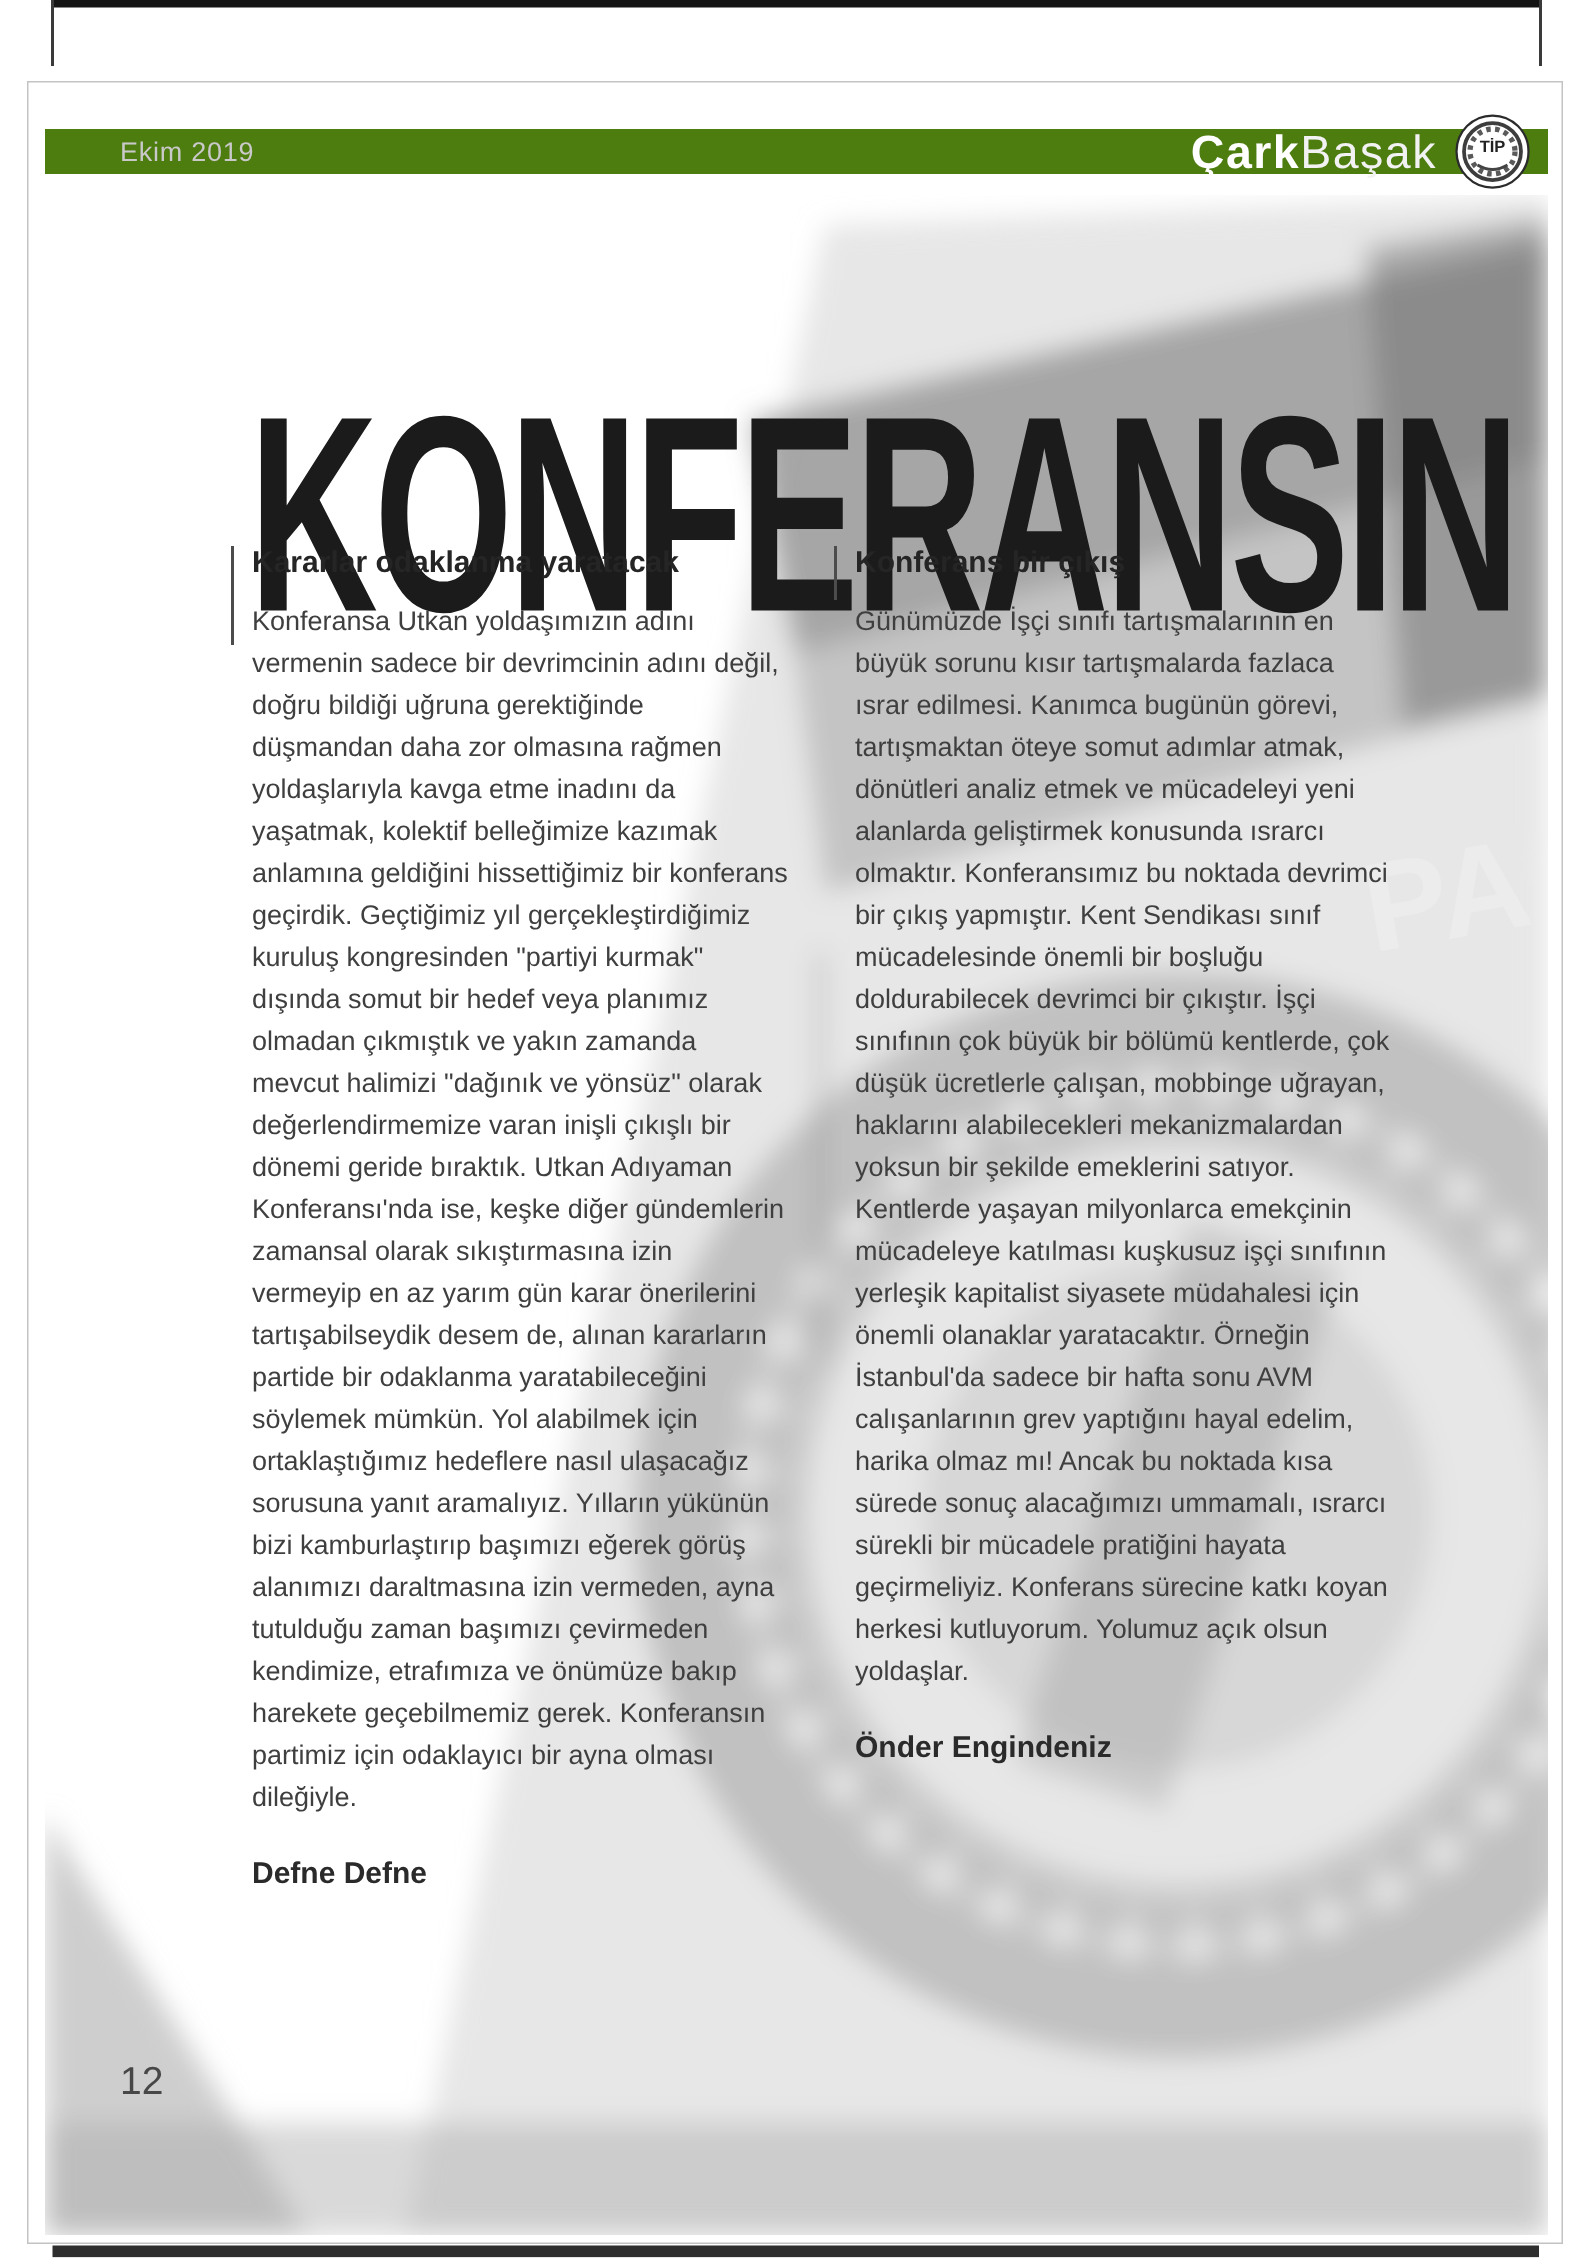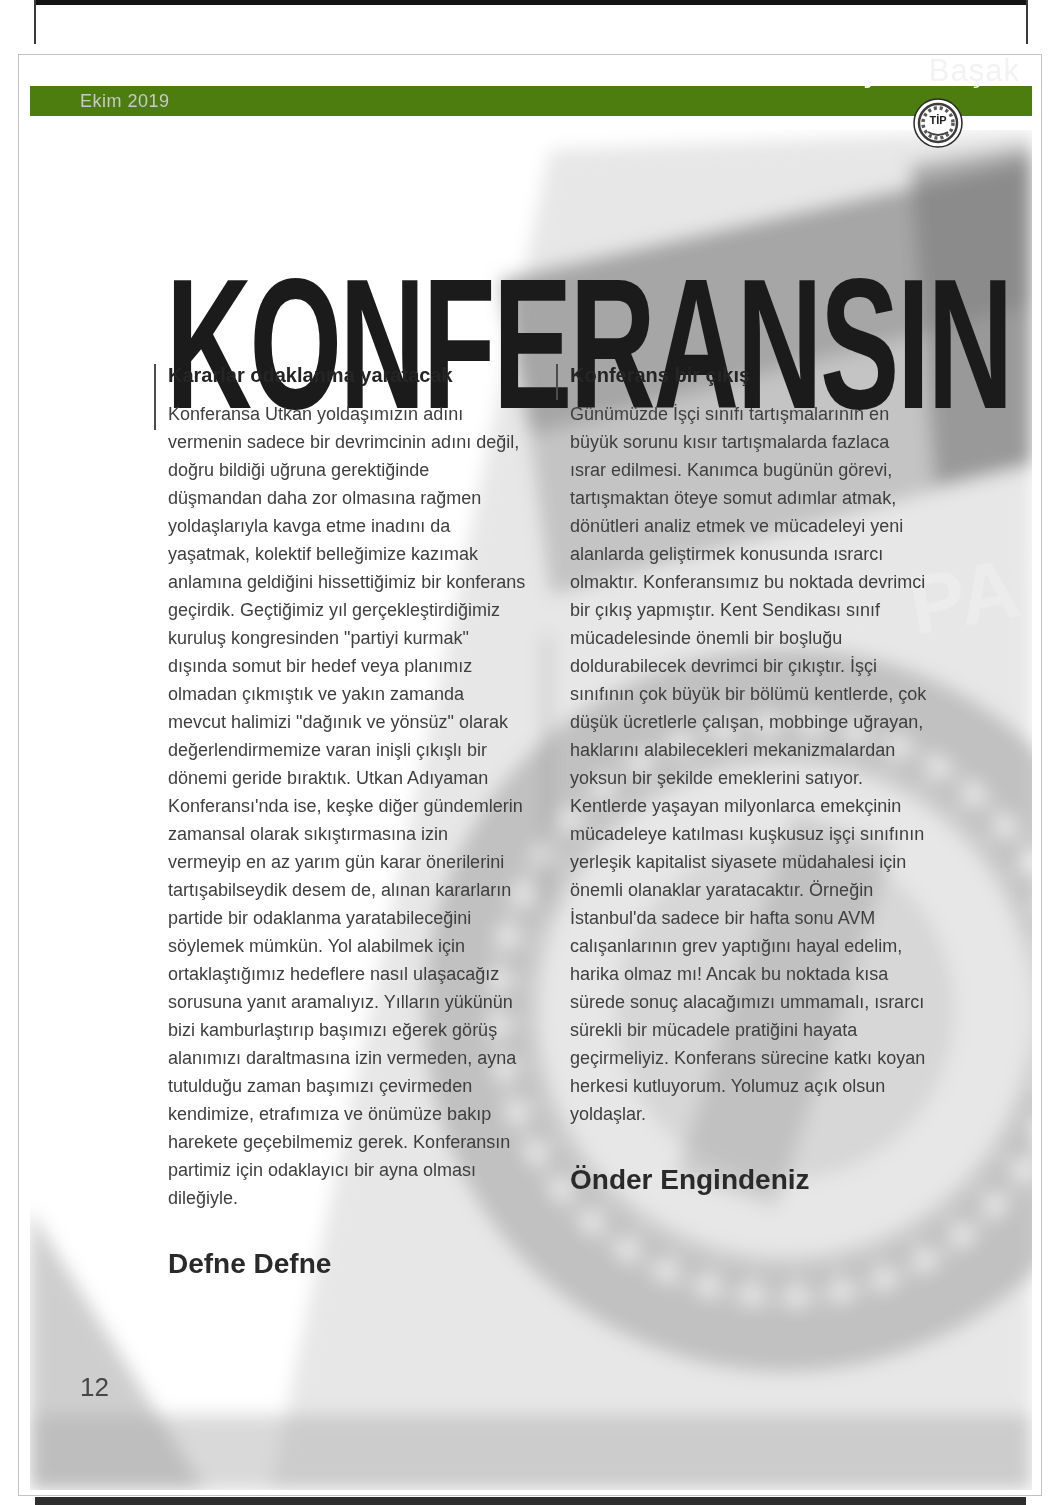--- a/index.html
+++ b/index.html
@@ -17,21 +17,21 @@
   .crop-right{position:absolute;left:1026px;top:0;width:2px;height:44px;background:#3a3a3a;}
   .frame{position:absolute;left:18px;top:54px;width:1024px;height:1442px;border:1px solid #c3c3c3;box-sizing:border-box;}
 
   
   .masthead{
     position:absolute;left:30px;top:86px;width:1002px;height:30px;
     background:#4d7c0f;display:flex;align-items:center;
     padding:0 12px 0 50px;box-sizing:border-box;z-index:3;
   }
   .issue-date{font-size:18px;color:#c9c9c9;letter-spacing:.5px;}
-  .mast-right{margin-left:auto;display:flex;align-items:center;gap:12px;flex-direction:column;}
+  .mast-right{margin-left:auto;display:flex;align-items:center;gap:12px;}
   .mast-title{font-size:31px;color:#ffffff;letter-spacing:1px;line-height:1;}
   .mast-title .bold{font-weight:700;}
   .mast-title .light{font-weight:400;color:#f2f2f2;}
   .tip-logo{width:50px;height:50px;flex:0 0 auto;}
 
   
   .headline{
     position:absolute;left:166px;top:126px;z-index:2;
     font-weight:700;font-size:186px;line-height:1;color:#1b1b1b;
     letter-spacing:-4px;white-space:nowrap;
@@ -42,21 +42,21 @@
   .watermark{position:absolute;left:30px;top:130px;width:1002px;height:1360px;z-index:1;pointer-events:none;}
 
   
   .articles{position:absolute;left:168px;top:362px;width:760px;display:flex;gap:44px;z-index:2;}
   .col{width:358px;position:relative;box-sizing:border-box;}
   .title-rule{position:absolute;left:-14px;top:2px;width:2px;background:#4c4c4c;}
   .rule-tall{height:66px;}
   .rule-short{height:36px;}
   .art-title{font-size:20px;font-weight:700;color:#252525;line-height:1.3;margin:0;}
   .art-body{margin:12px 0 0 0;font-size:18px;line-height:28px;color:#3f3f3f;}
-  .art-author{margin-top:36px;font-weight:700;font-size:28px;color:#2a2a2a;}
+  .art-author{margin-top:26px;font-weight:700;font-size:20px;color:#2a2a2a;}
 
   .page-number{position:absolute;left:80px;top:1372px;font-size:26px;color:#474747;z-index:2;}
 </style>
 </head>
 <body>
 
 <div class="page">
 
   <div class="crop-top"></div>
   <div class="crop-left"></div>

